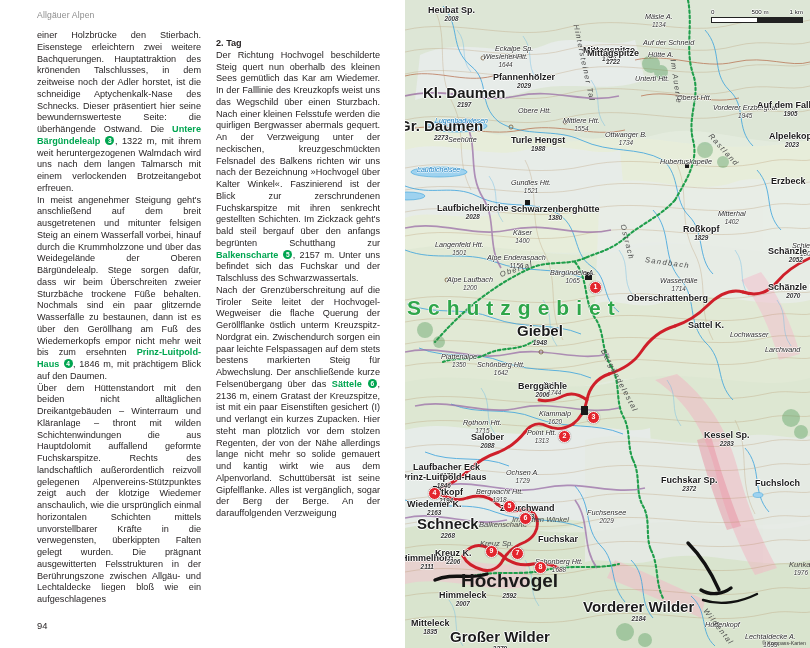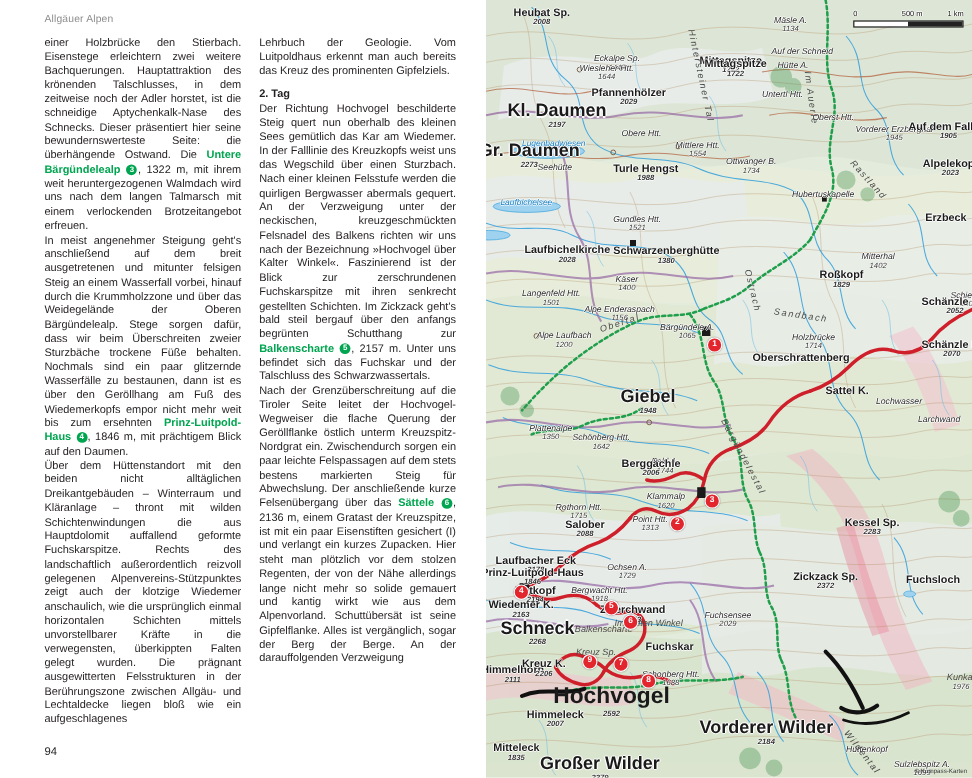--- a/index.html
+++ b/index.html
@@ -78,21 +78,20 @@
     <div id="running-head">Allgäuer Alpen</div>
 
     <div id="cols">
       <div class="col">
         <p><span>einer Holzbrücke den Stierbach. Eisenstege erleichtern zwei weitere Bachquerungen. Hauptattraktion des krönenden Talschlusses, in dem zeitweise noch der Adler horstet, ist die schneidige Aptychenkalk-Nase des Schnecks. Dieser präsentiert hier seine bewundernswerteste Seite: die überhängende Ostwand. Die </span><span class="hl">Untere Bärgündelealp</span>&nbsp;<span class="num">3</span><span>, 1322 m, mit ihrem weit heruntergezogenen Walmdach wird uns nach dem langen Talmarsch mit einem verlockenden Brotzeitangebot erfreuen.</span></p>
         <p><span>In meist angenehmer Steigung geht's anschließend auf dem breit ausgetretenen und mitunter felsigen Steig an einem Wasserfall vorbei, hinauf durch die Krummholzzone und über das Weidegelände der Oberen Bärgündelealp. Stege sorgen dafür, dass wir beim Überschreiten zweier Sturzbäche trockene Füße behalten. Nochmals sind ein paar glitzernde Wasserfälle zu bestaunen, dann ist es über den Geröllhang am Fuß des Wiedemerkopfs empor nicht mehr weit bis zum ersehnten </span><span class="hl">Prinz-Luitpold-Haus</span>&nbsp;<span class="num">4</span><span>, 1846 m, mit prächtigem Blick auf den Daumen.</span></p>
         <p>Über dem Hüttenstandort mit den beiden nicht alltäglichen Dreikantgebäuden – Winterraum und Kläranlage – thront mit wilden Schichtenwindungen die aus Hauptdolomit auffallend geformte Fuchskarspitze. Rechts des landschaftlich außerordentlich reizvoll gelegenen Alpenvereins-Stützpunktes zeigt auch der klotzige Wiedemer anschaulich, wie die ursprünglich einmal horizontalen Schichten mittels unvorstellbarer Kräfte in die verwegensten, überkippten Falten gelegt wurden. Die prägnant ausgewitterten Felsstrukturen in der Berührungszone zwischen Allgäu- und Lechtaldecke liegen bloß wie ein aufgeschlagenes</p>
       </div>
 
       <div class="col">
-        <p>Lehrbuch der Geologie. Vom Luitpoldhaus erkennt man auch bereits das Kreuz des prominenten Gipfelziels.</p>
         <p class="subhead">2. Tag</p>
         <p><span>Der Richtung Hochvogel beschilderte Steig quert nun oberhalb des kleinen Sees gemütlich das Kar am Wiedemer. In der Falllinie des Kreuzkopfs weist uns das Wegschild über einen Sturzbach. Nach einer kleinen Felsstufe werden die quirligen Bergwasser abermals gequert. An der Verzweigung unter der neckischen, kreuzgeschmückten Felsnadel des Balkens richten wir uns nach der Bezeichnung »Hochvogel über Kalter Winkel«. Faszinierend ist der Blick zur zerschrundenen Fuchskarspitze mit ihren senkrecht gestellten Schichten. Im Zickzack geht's bald steil bergauf über den anfangs begrünten Schutthang zur </span><span class="hl">Balkenscharte</span>&nbsp;<span class="num">5</span><span>, 2157 m. Unter uns befindet sich das Fuchskar und der Talschluss des Schwarzwassertals.</span></p>
         <p><span>Nach der Grenzüberschreitung auf die Tiroler Seite leitet der Hochvogel-Wegweiser die flache Querung der Geröllflanke östlich unterm Kreuzspitz-Nordgrat ein. Zwischendurch sorgen ein paar leichte Felspassagen auf dem stets bestens markierten Steig für Abwechslung. Der anschließende kurze Felsenübergang über das </span><span class="hl">Sättele</span>&nbsp;<span class="num">6</span><span>, 2136 m, einem Gratast der Kreuzspitze, ist mit ein paar Eisenstiften gesichert (I) und verlangt ein kurzes Zupacken. Hier steht man plötzlich vor dem stolzen Regenten, der von der Nähe allerdings lange nicht mehr so solide gemauert und kantig wirkt wie aus dem Alpenvorland. Schuttübersät ist seine Gipfelflanke. Alles ist vergänglich, sogar der Berg der Berge. An der darauffolgenden Verzweigung</span></p>
       </div>
     </div>
 
     <div id="folio">94</div>
   </div>
 
   <div id="map">
@@ -298,20 +297,21 @@
 
     <div id="scalebar">
       <div class="ticks">
         <span class="t0">0</span>
         <span class="t1">500 m</span>
         <span class="t2">1 km</span>
       </div>
       <div class="bar"></div>
     </div>
 
+    <div class="prot" style="left:2px;top:296px;">Schutzgebiet</div>
 
     <div id="labels">
         <div class="mlab peak" style="left: 23px; top: 5px;">
           <div>Heubat Sp.</div>
           <div class="elev" style="text-align: center;">2008</div>
         </div>
         <div class="mlab peak-big" style="left: 18px; top: 84px;">
           <div>Kl. Daumen</div>
           <div class="elev" style="text-align: center;">2197</div>
         </div>
@@ -519,41 +519,41 @@
         </div>
         <div class="mlab peak" style="left: 363px; top: 246px;">
           <div>Schänzle Sp.</div>
           <div class="elev" style="text-align: center;">2052</div>
         </div>
         <div class="mlab peak" style="left: 363px; top: 282px;">
           <div>Schänzle K.</div>
           <div class="elev" style="text-align: center;">2070</div>
         </div>
         <div class="mlab hut" style="left: 255px; top: 276px;">
-          <div>Holzbrücke</div>
+          <div>Wasserfälle</div>
           <div class="elev" style="text-align: center;">1714</div>
         </div>
         <div class="mlab peak" style="left: 222px; top: 293px;">
           <div>Oberschrattenberg</div>
         </div>
         <div class="mlab peak" style="left: 283px; top: 320px;">
           <div>Sattel K.</div>
         </div>
         <div class="mlab hut" style="left: 325px; top: 330px;">
           <div>Lochwasser</div>
         </div>
         <div class="mlab hut" style="left: 360px; top: 345px;">
           <div>Larchwand</div>
         </div>
         <div class="mlab peak" style="left: 299px; top: 430px;">
           <div>Kessel Sp.</div>
           <div class="elev" style="text-align: center;">2283</div>
         </div>
         <div class="mlab peak" style="left: 256px; top: 475px;">
-          <div>Zickzack Sp.</div>
+          <div>Fuchskar Sp.</div>
           <div class="elev" style="text-align: center;">2372</div>
         </div>
         <div class="mlab peak" style="left: 350px; top: 478px;">
           <div>Fuchsloch</div>
         </div>
         <div class="mlab peak" style="left: -4px; top: 472px;">
           <div>Prinz-Luitpold-Haus</div>
           <div class="elev" style="text-align: center;">1846</div>
         </div>
         <div class="mlab peak" style="left: 2px; top: 499px;">
@@ -585,21 +585,21 @@
           <div class="elev" style="text-align: center;">2592</div>
         </div>
         <div class="mlab valley" style="left: 384px; top: 560px;">
           <div>Kunkat</div>
           <div class="elev" style="text-align: center;">1976</div>
         </div>
         <div class="mlab hut" style="left: 300px; top: 620px;">
           <div>Huttenkopf</div>
         </div>
         <div class="mlab hut" style="left: 340px; top: 632px;">
-          <div>Sulzlebspitz A.</div>
+          <div>Lechtaldecke A.</div>
           <div class="elev" style="text-align: center;">1699</div>
         </div>
         <div class="mlab hut" style="left: 200px; top: 130px;">
           <div>Ottwanger B.</div>
           <div class="elev" style="text-align: center;">1734</div>
         </div>
         <div class="mlab peak" style="left: 182px; top: 48px;">
           <div>Mittagspitze</div>
           <div class="elev" style="text-align: center;">1722</div>
         </div>

